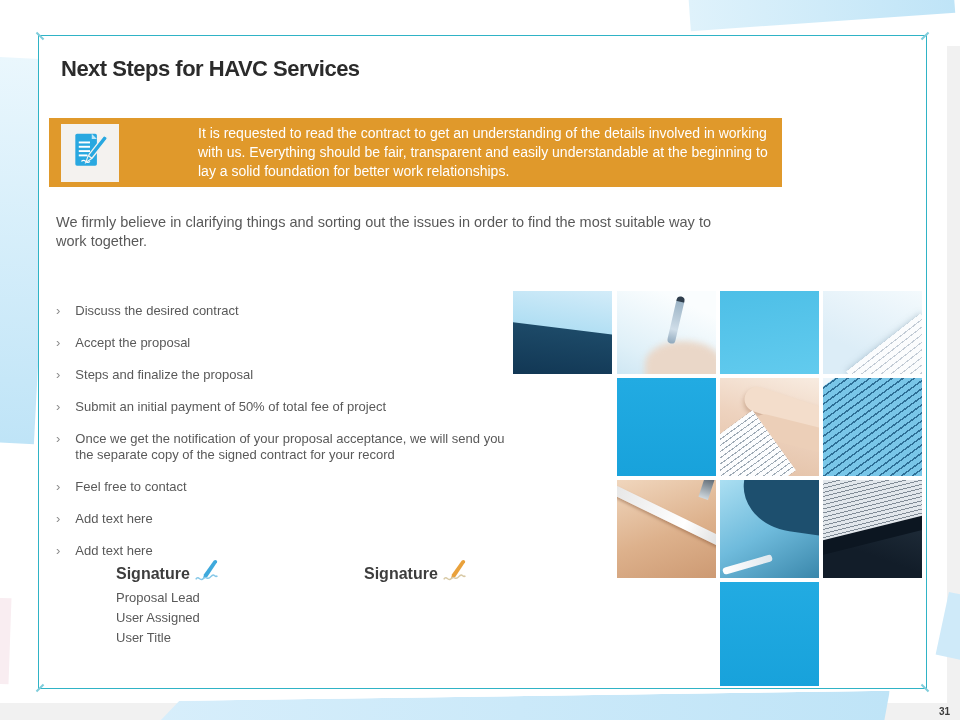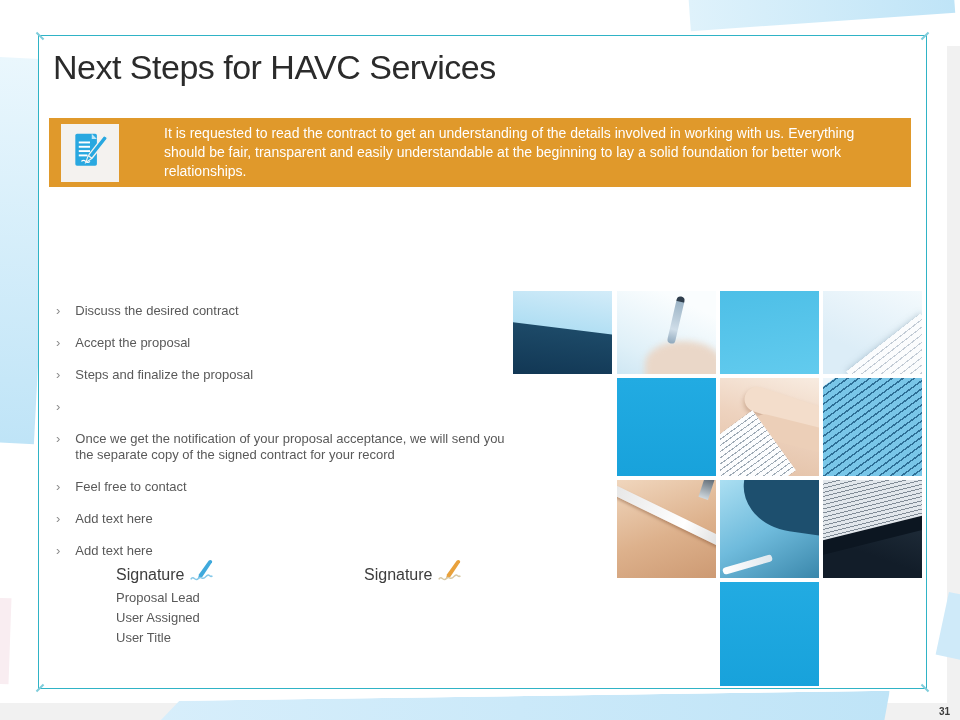--- a/index.html
+++ b/index.html
@@ -22,27 +22,27 @@
     position:absolute;left:38px;top:35px;width:889px;height:654px;
     background:#ffffff;border:1.6px solid #2FB3C6;box-sizing:border-box;z-index:2;
   }
   .cm{position:absolute;width:10px;height:2px;background:#7fcddb;}
   .cm-tl{left:-4px;top:-1px;transform:rotate(45deg);}
   .cm-tr{right:-4px;top:-1px;transform:rotate(-45deg);}
   .cm-bl{left:-4px;bottom:-1px;transform:rotate(-45deg);}
   .cm-br{right:-4px;bottom:-1px;transform:rotate(45deg);}
   
   .title{
-    position:absolute;left:14px;top:12px;margin:0;
-    font-size:34px;font-weight:400;color:#2b2b2b;letter-spacing:-0.5px;
+    position:absolute;left:14px;top:12px;margin:8px;
+    font-size:22px;font-weight:700;color:#2b2b2b;letter-spacing:-0.5px;
   }
   
   .banner{
-    position:absolute;left:10px;top:82px;width:862px;height:69px;
-    background:#E0992B;display:flex;align-items:center;
+    position:absolute;left:10px;top:82px;width:733px;height:69px;
+    background:#E0992B;display:flex;align-items:center;gap:34px;
   }
   .banner-icon-box{
     margin-left:12px;width:58px;height:58px;background:#f4f2ef;
     display:flex;align-items:center;justify-content:center;flex:0 0 auto;
   }
   .banner-text{
     margin:0 0 0 45px;width:715px;color:#ffffff;
     font-size:14px;line-height:19px;
   }
   
@@ -54,21 +54,21 @@
   .bullets{
     position:absolute;left:17px;top:267px;width:455px;
     margin:0;padding:0;list-style:none;
   }
   .bullets li{display:flex;gap:15px;margin-bottom:16px;font-size:13px;line-height:16px;color:#595959;}
   .bullets .marker{color:#8a8a8a;flex:0 0 auto;}
   
   .sig{position:absolute;top:528px;}
   .sig-left{left:77px;}
   .sig-right{left:325px;}
-  .sig-label{display:flex;align-items:flex-end;font-size:16px;font-weight:400;color:#3d3d3d;}
+  .sig-label{display:flex;align-items:center;font-size:16px;font-weight:700;color:#3d3d3d;}
   .sig-label svg{margin-left:2px;margin-top:-6px;}
   .sig-lines{margin-top:4px;font-size:13px;line-height:20px;color:#595959;}
   
   .tile{position:absolute;overflow:hidden;}
   .shape{position:absolute;}
   .t-r1c1{left:474px;top:255px;width:99px;height:83px;}
   .t-r1c2{left:578px;top:255px;width:99px;height:83px;}
   .t-r1c3{left:681px;top:255px;width:99px;height:83px;}
   .t-r1c4{left:784px;top:255px;width:99px;height:83px;}
   .t-r2c2{left:578px;top:342px;width:99px;height:98px;}
@@ -145,36 +145,38 @@
           <g transform="rotate(38 28 22)">
             <rect x="25.5" y="2" width="5.4" height="30" rx="1.8" fill="#29A8E0" stroke="#f4f2ef" stroke-width="1.5"></rect>
             <path d="M25.5 32 L28.2 40 L30.9 32 Z" fill="#29A8E0" stroke="#f4f2ef" stroke-width="1.3"></path>
           </g>
         </svg>
       </span>
     </div>
     <p class="banner-text">It is requested to read the contract to get an understanding of the details involved in working with us. Everything should be fair, transparent and easily understandable at the beginning to lay a solid foundation for better work relationships.</p>
   </div>
 
+  <p class="intro">We firmly believe in clarifying things and sorting out the issues in order to find the most suitable way to work together.</p>
 
   <ul class="bullets">
     <li>
       <span class="marker">›</span>
       <span>Discuss the desired contract</span>
       </li>
     <li>
       <span class="marker">›</span>
       <span>Accept the proposal</span>
       </li>
     <li>
       <span class="marker">›</span>
       <span>Steps and finalize the proposal</span>
       </li>
     <li>
       <span class="marker">›</span>
+      <span>Submit an initial payment of 50% of total fee of project</span>
       </li>
     <li>
       <span class="marker">›</span>
       <span>Once we get the notification of your proposal acceptance, we will send you the separate copy of the signed contract for your record</span>
       </li>
     <li>
       <span class="marker">›</span>
       <span>Feel free to contact</span>
       </li>
     <li>

